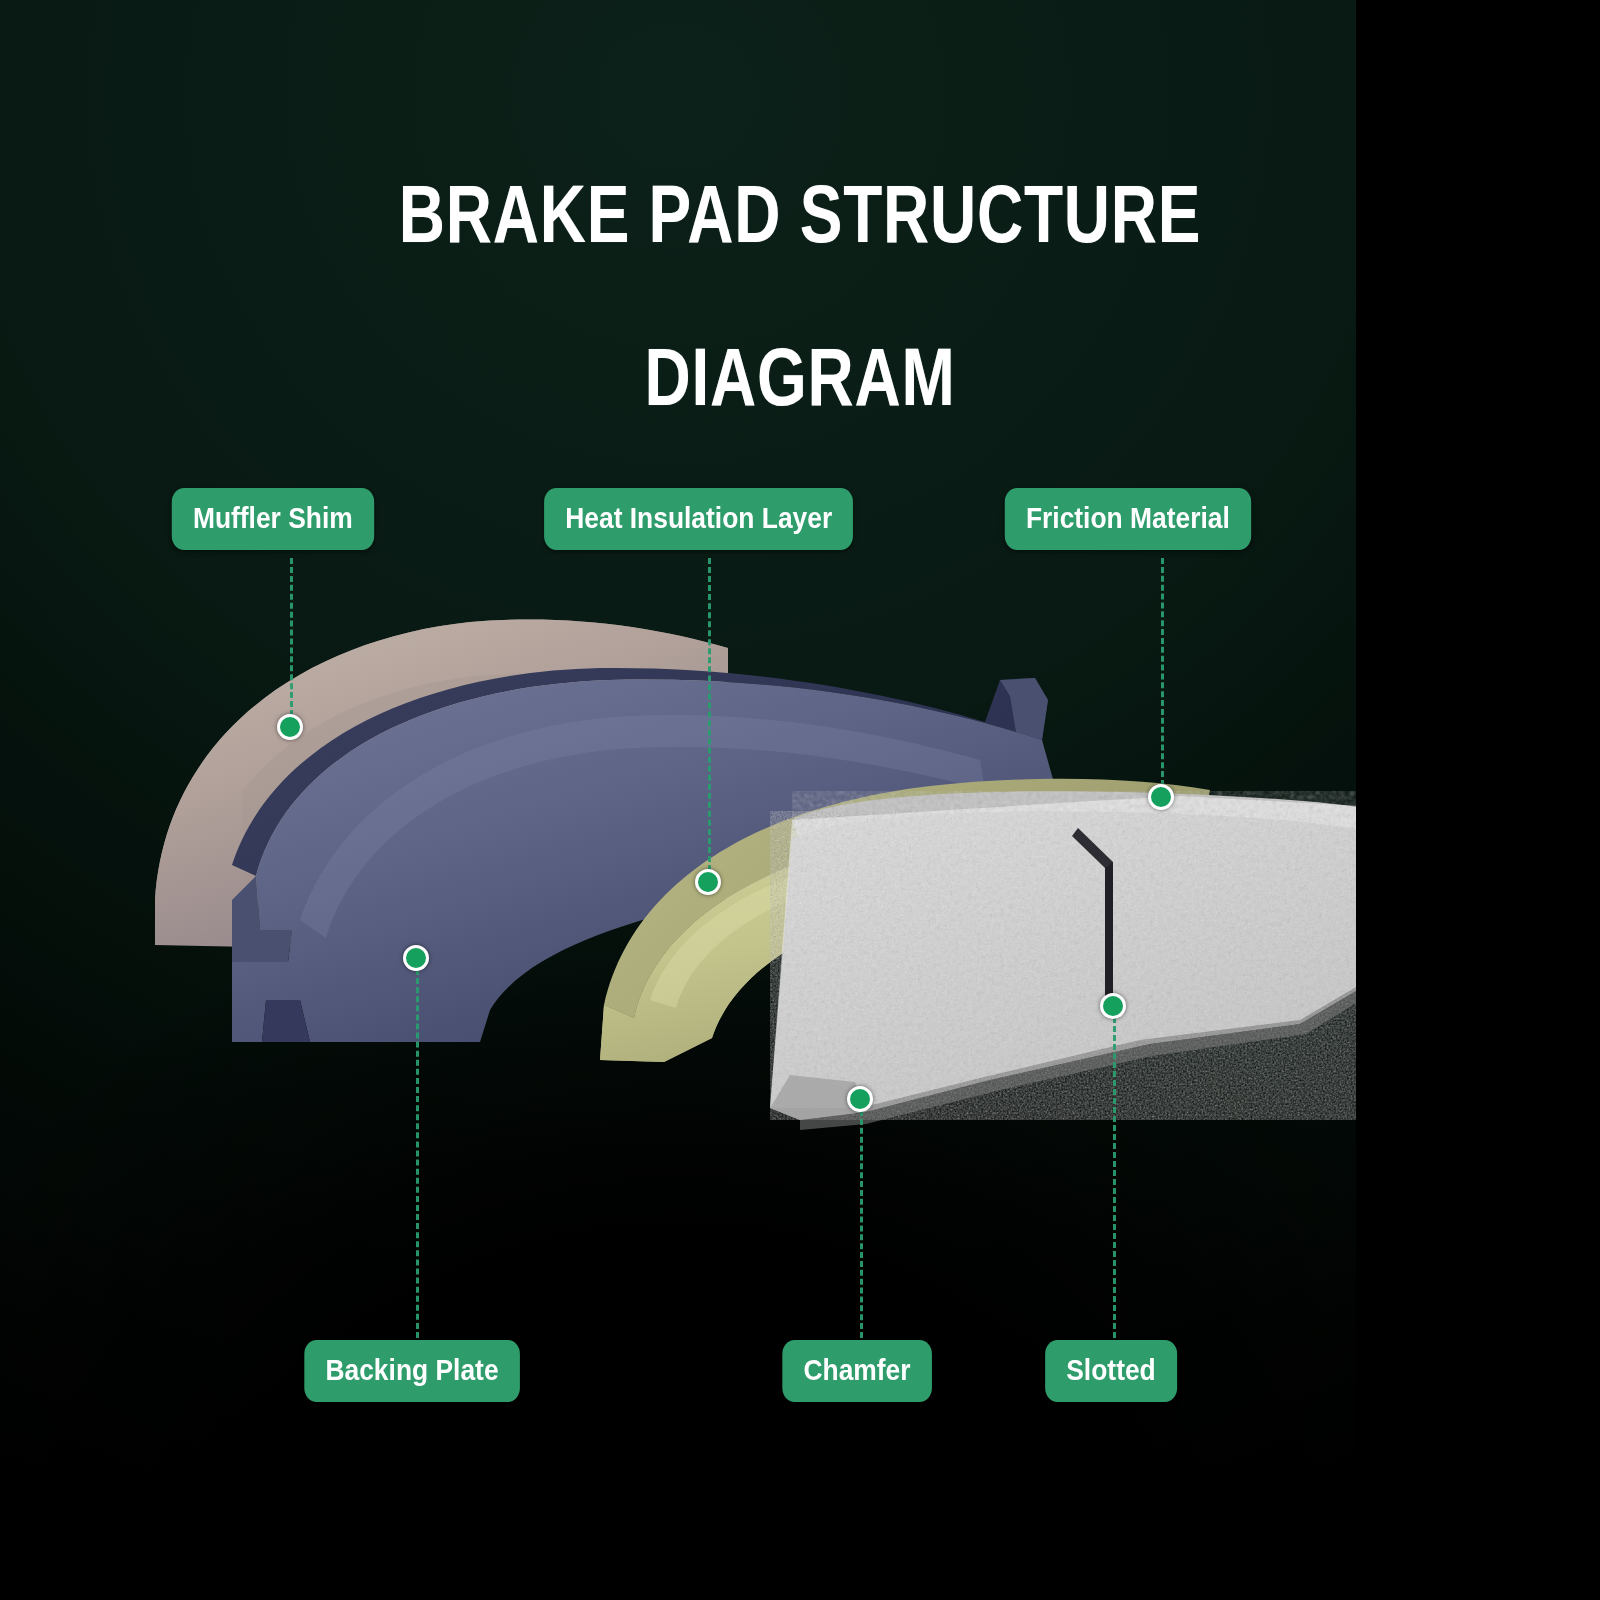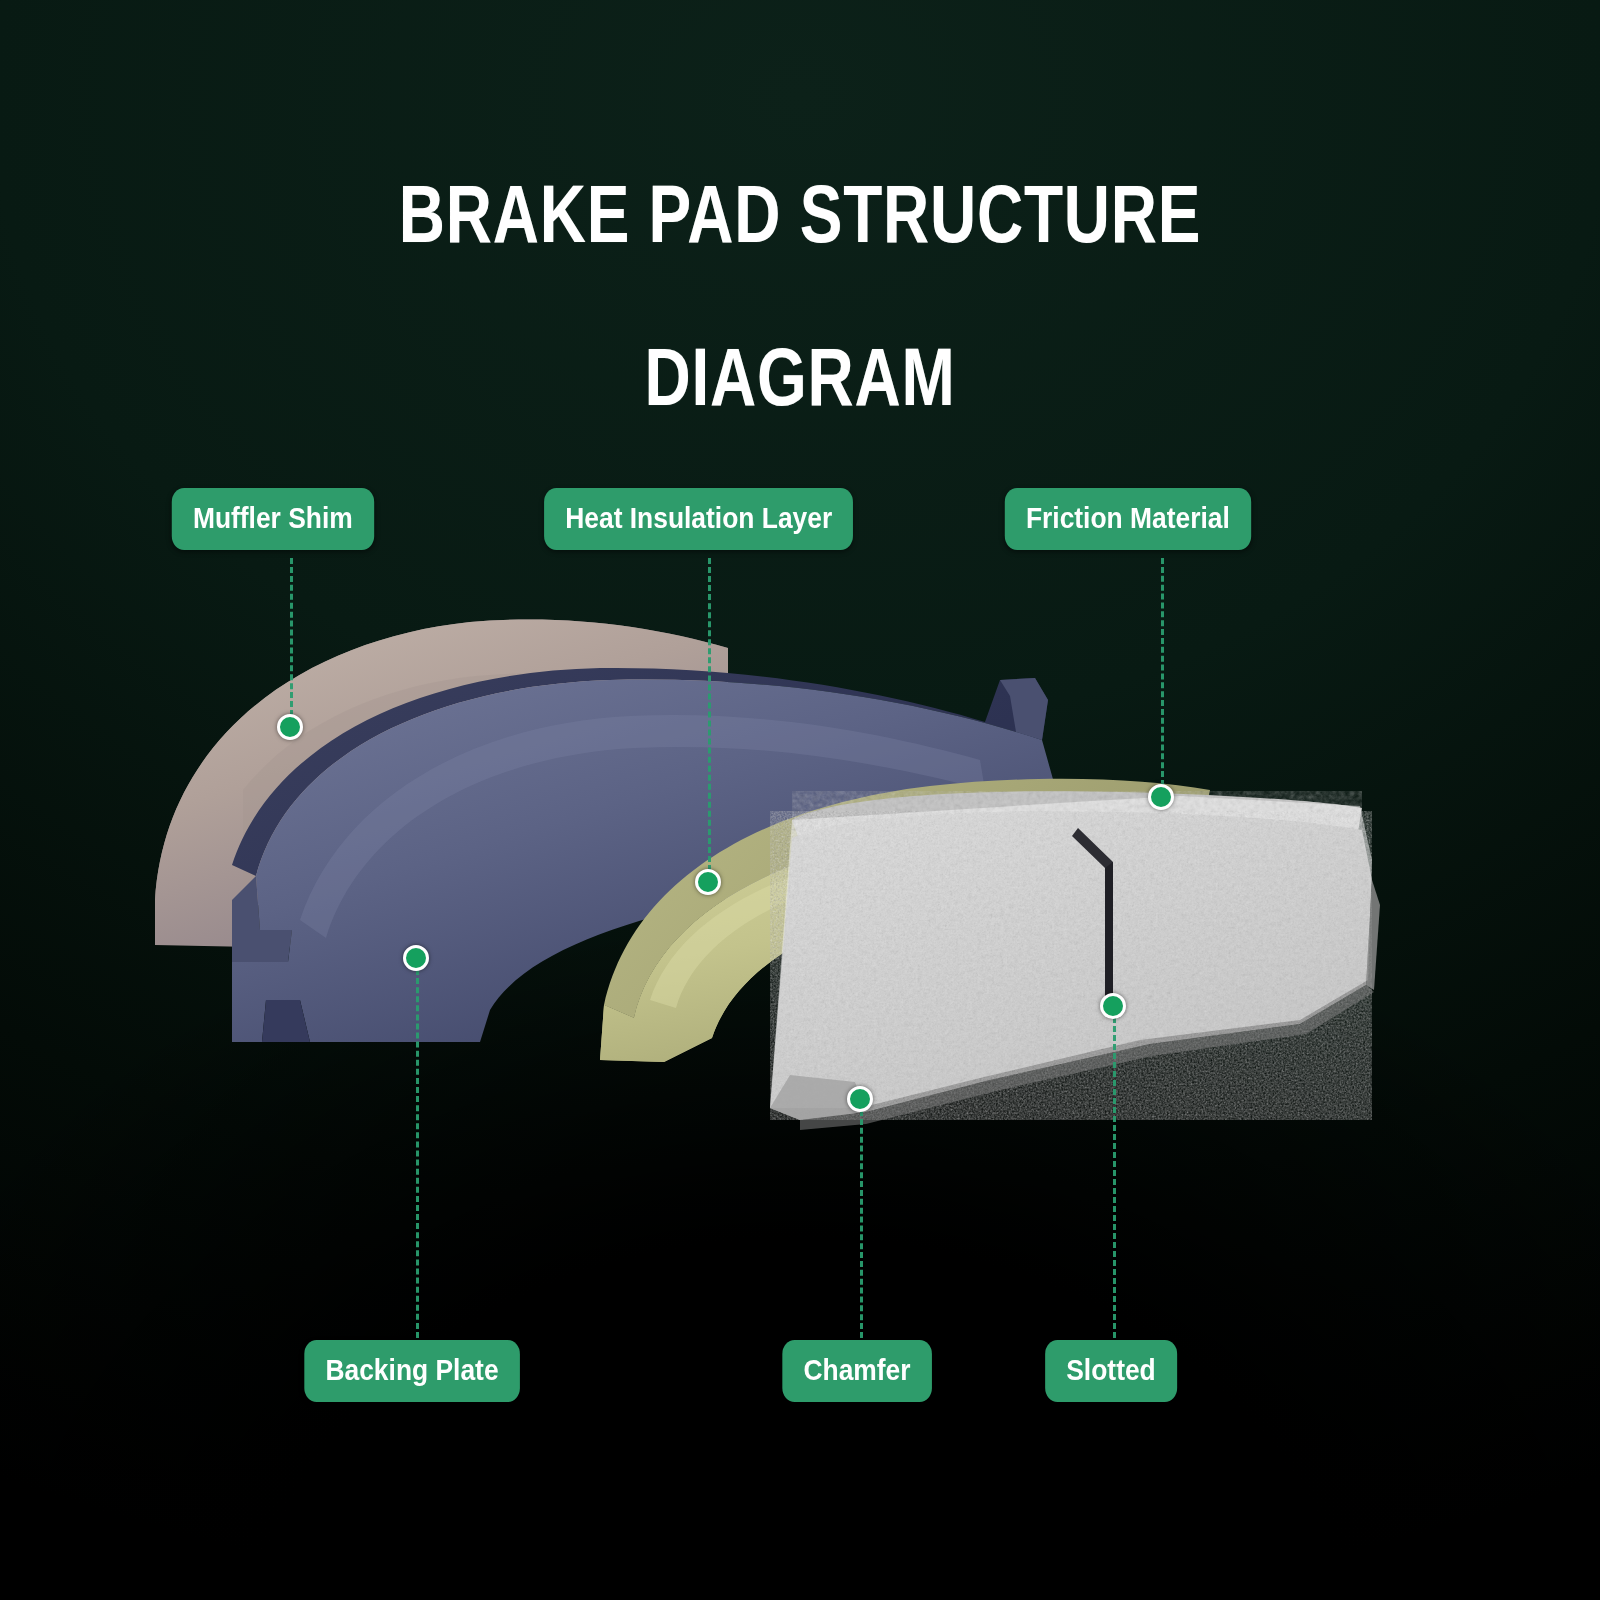--- a/index.html
+++ b/index.html
@@ -3,21 +3,21 @@
 <meta charset="utf-8">
 <title>Brake Pad Structure Diagram</title>
 <style>
   html, body {
     margin: 0;
     padding: 0;
     background: #000000;
   }
   #stage {
     position: relative;
-    width: 1600px;
+    width: 1356px;
     height: 1600px;
     overflow: hidden;
     font-family: "Liberation Sans", sans-serif;
     background:
       radial-gradient(ellipse 90% 70% at 50% 104%, #000000 0%, #000000 38%, rgba(0,0,0,0) 72%),
       radial-gradient(ellipse 120% 95% at 50% 6%, #0c2119 0%, #081a13 42%, #030b07 74%, #000000 100%);
   }
 
   
   .title-block {

